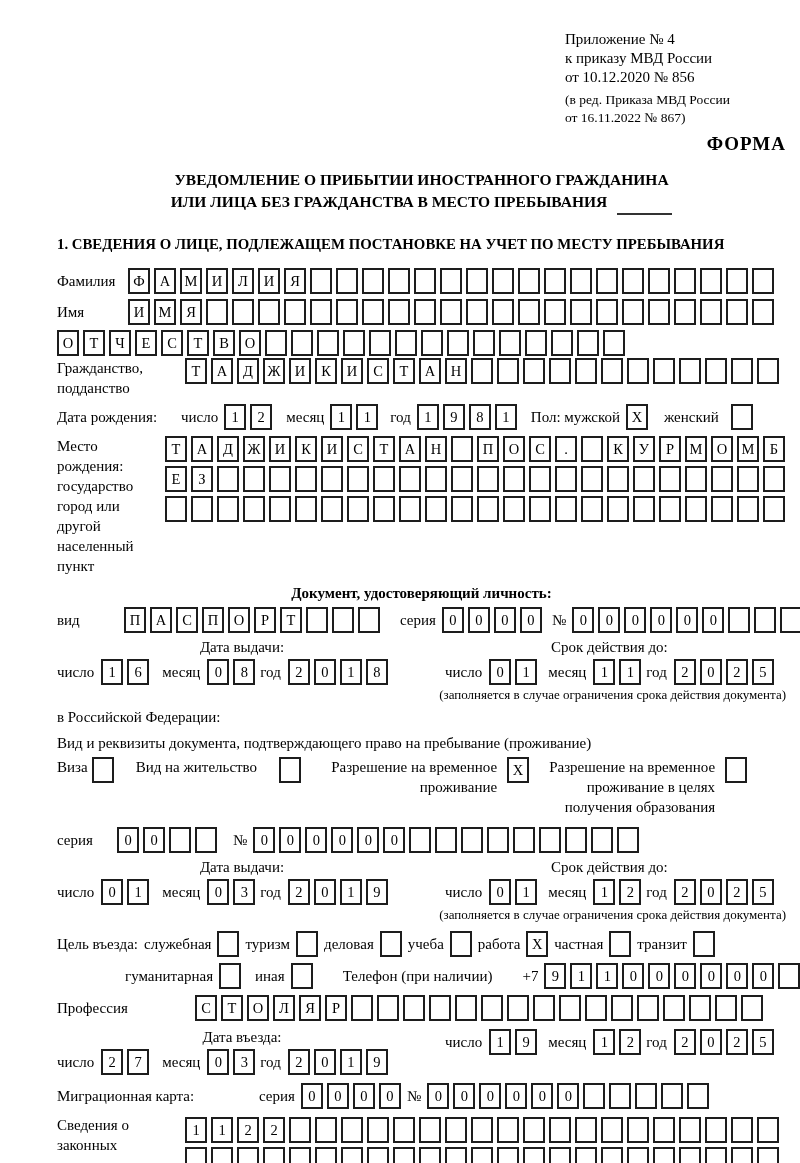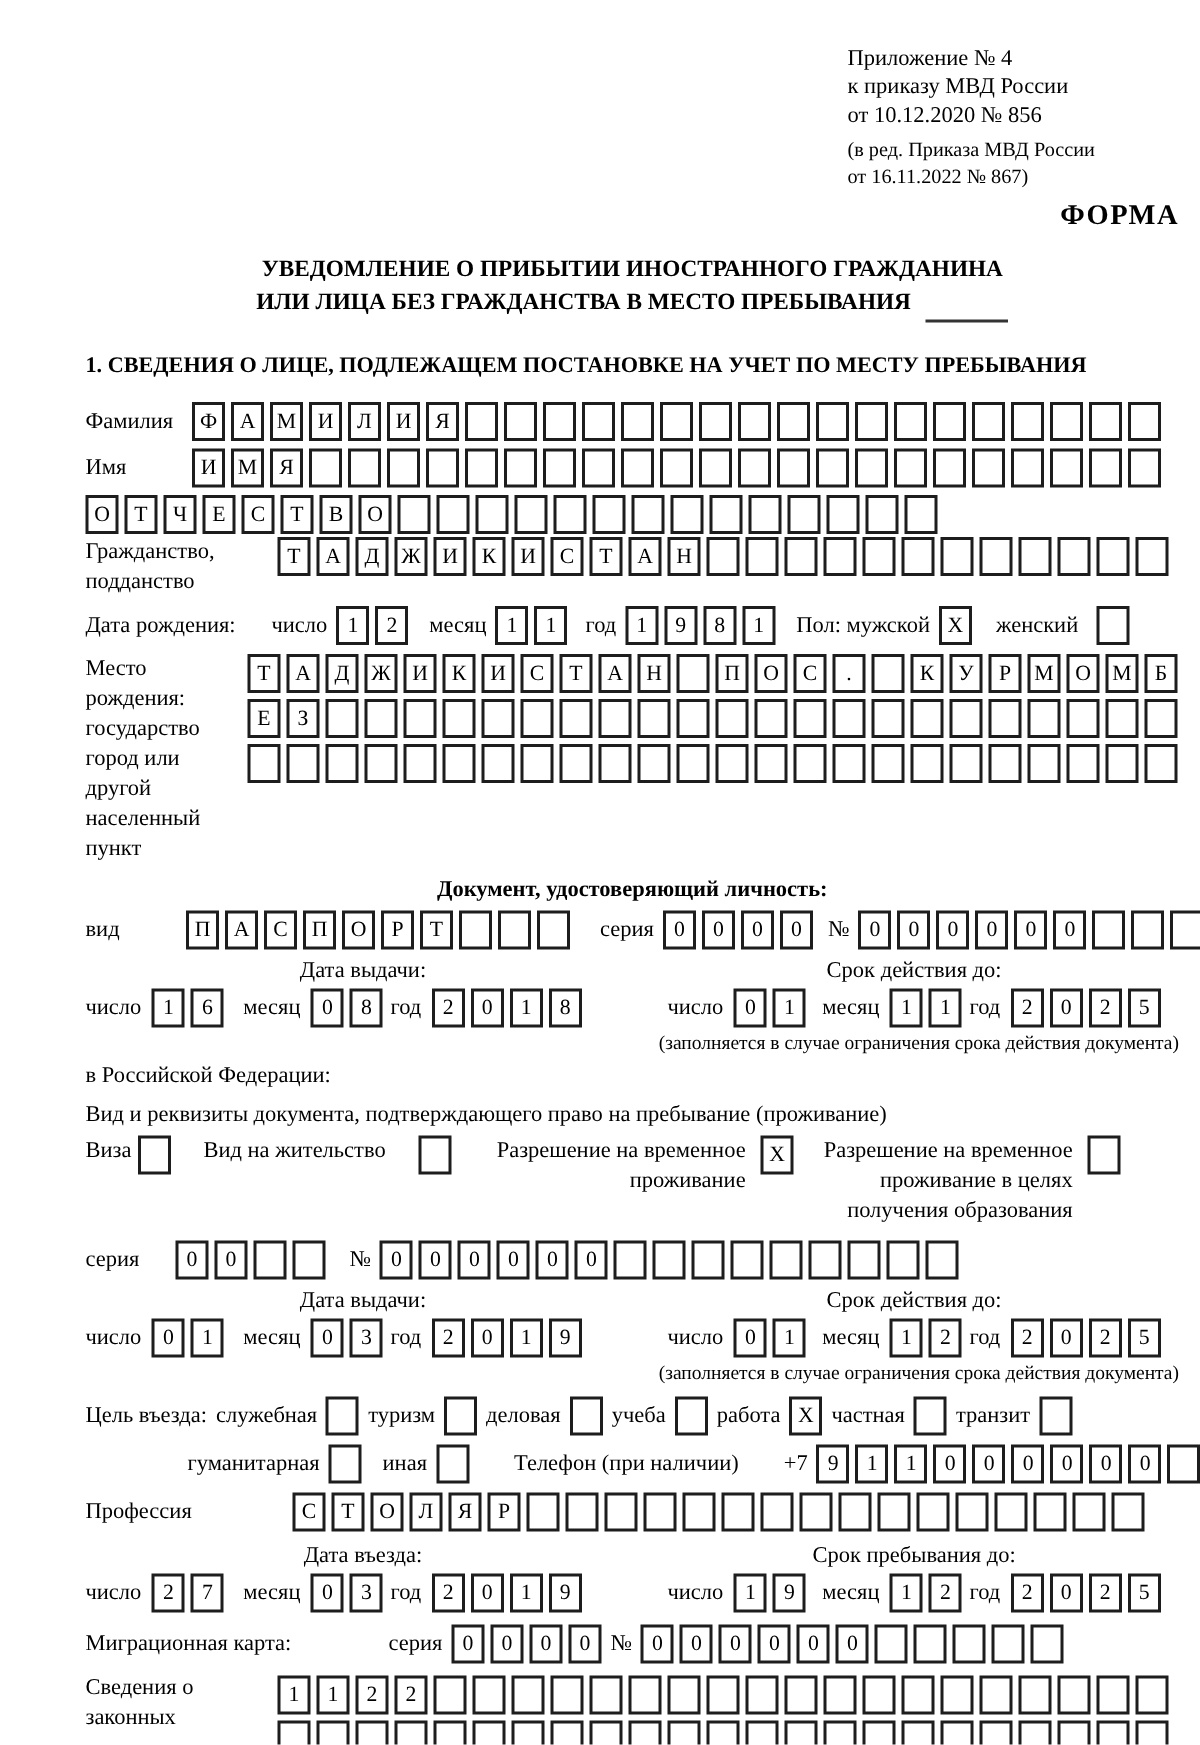--- a/index.html
+++ b/index.html
@@ -595,21 +595,20 @@
         <span class="fl">год</span>
         <span class="cells">
             <span class="cb">2</span>
             <span class="cb">0</span>
             <span class="cb">1</span>
             <span class="cb">9</span>
           </span>
       </div>
     </div>
     <div class="dg" style="margin-left:18px;">
-      <div class="dg-title">Срок пребывания до:</div>
       <div class="dg-row">
         <span class="fl">число</span>
         <span class="cells">
             <span class="cb">1</span>
             <span class="cb">9</span>
           </span>
         <span class="fl" style="margin-left:6px;">месяц</span>
         <span class="cells">
             <span class="cb">1</span>
             <span class="cb">2</span>

